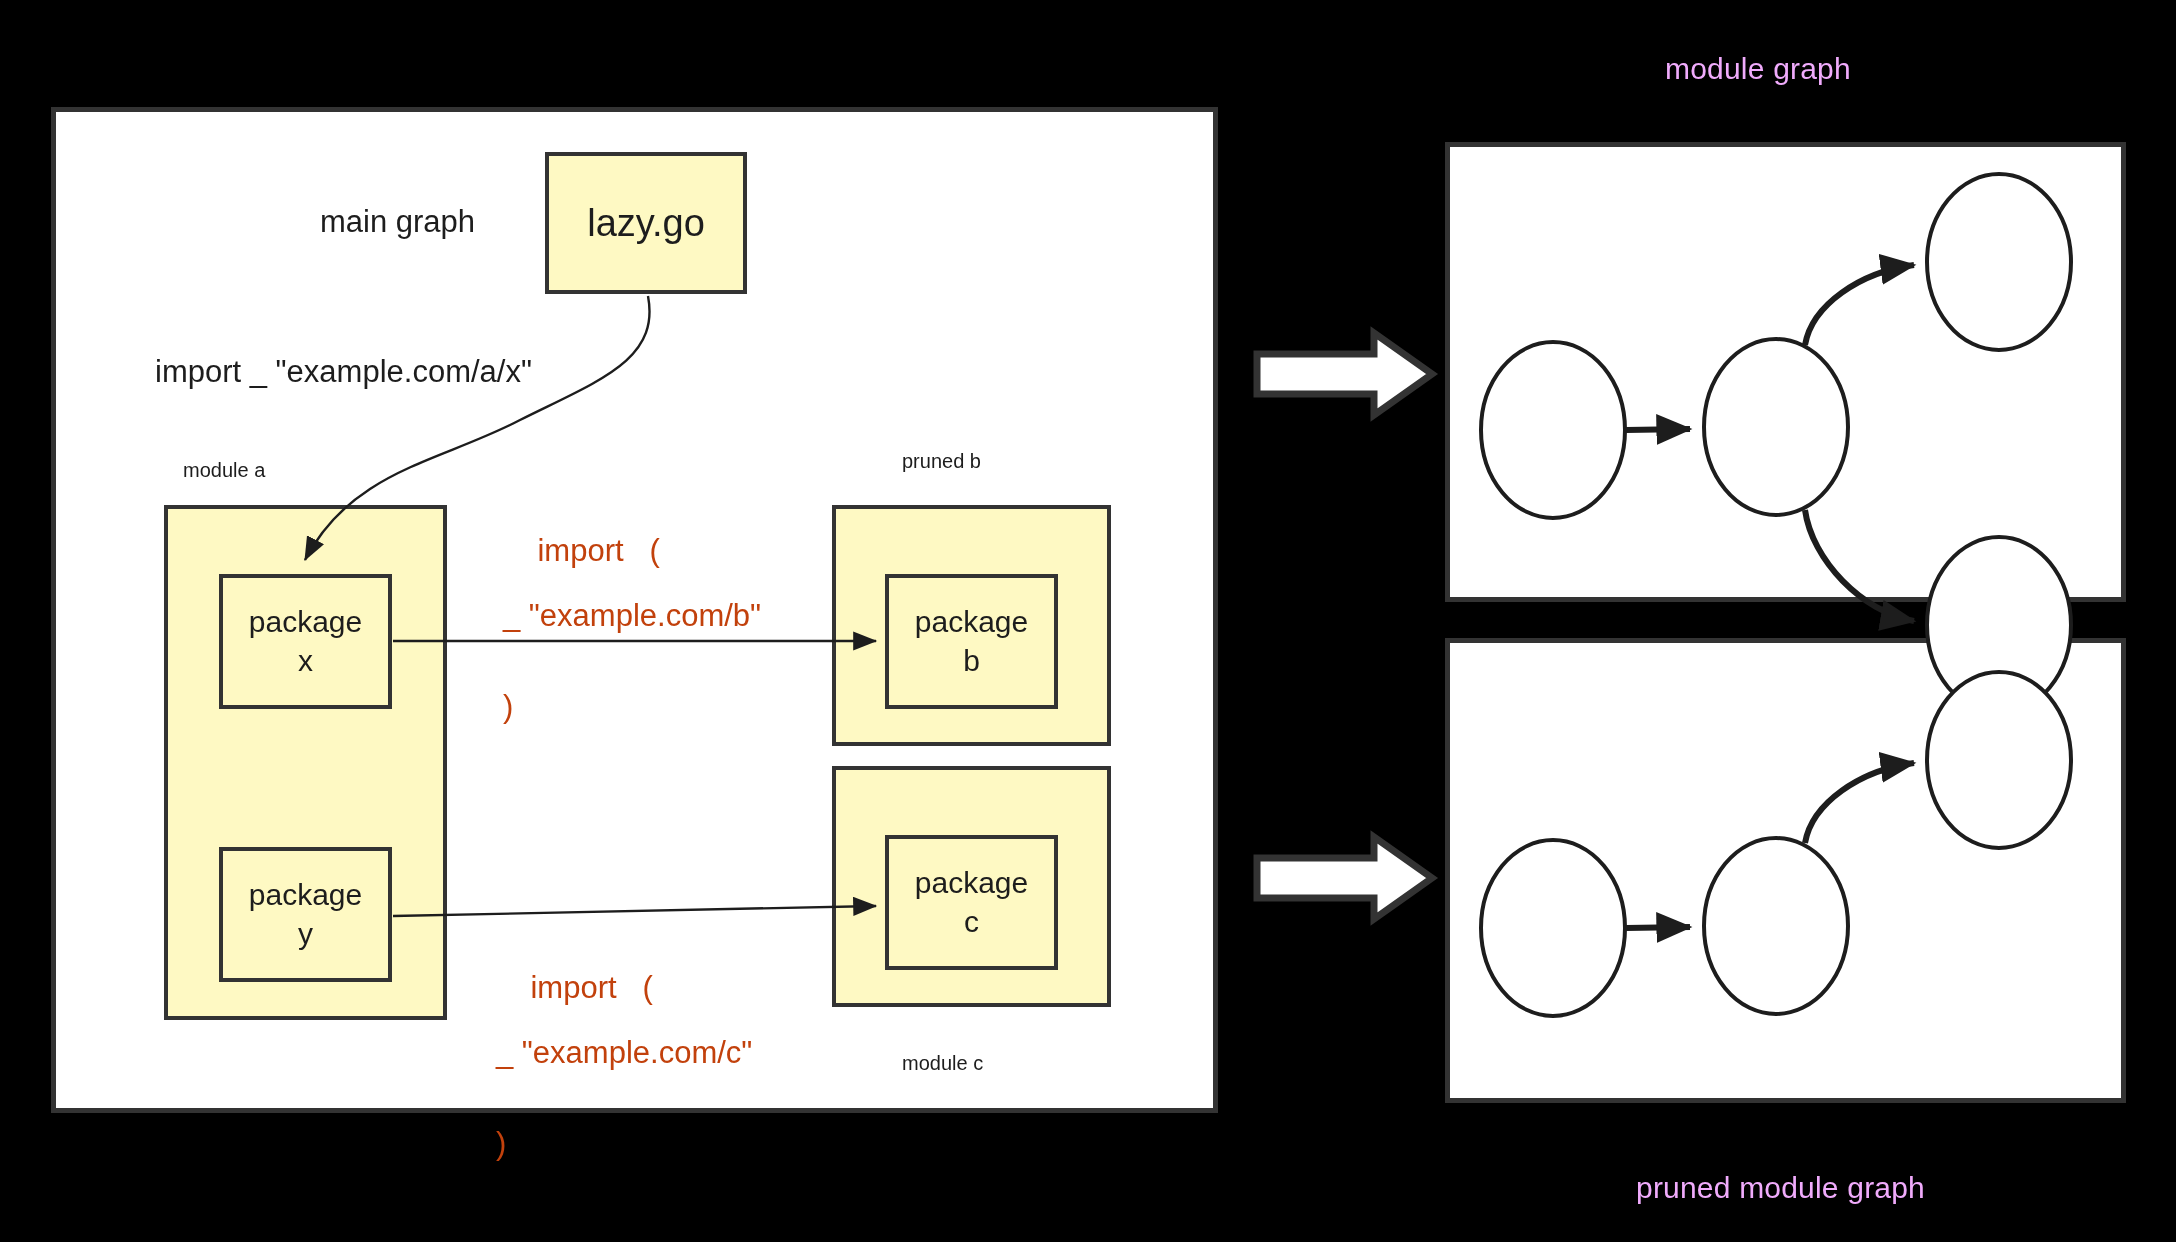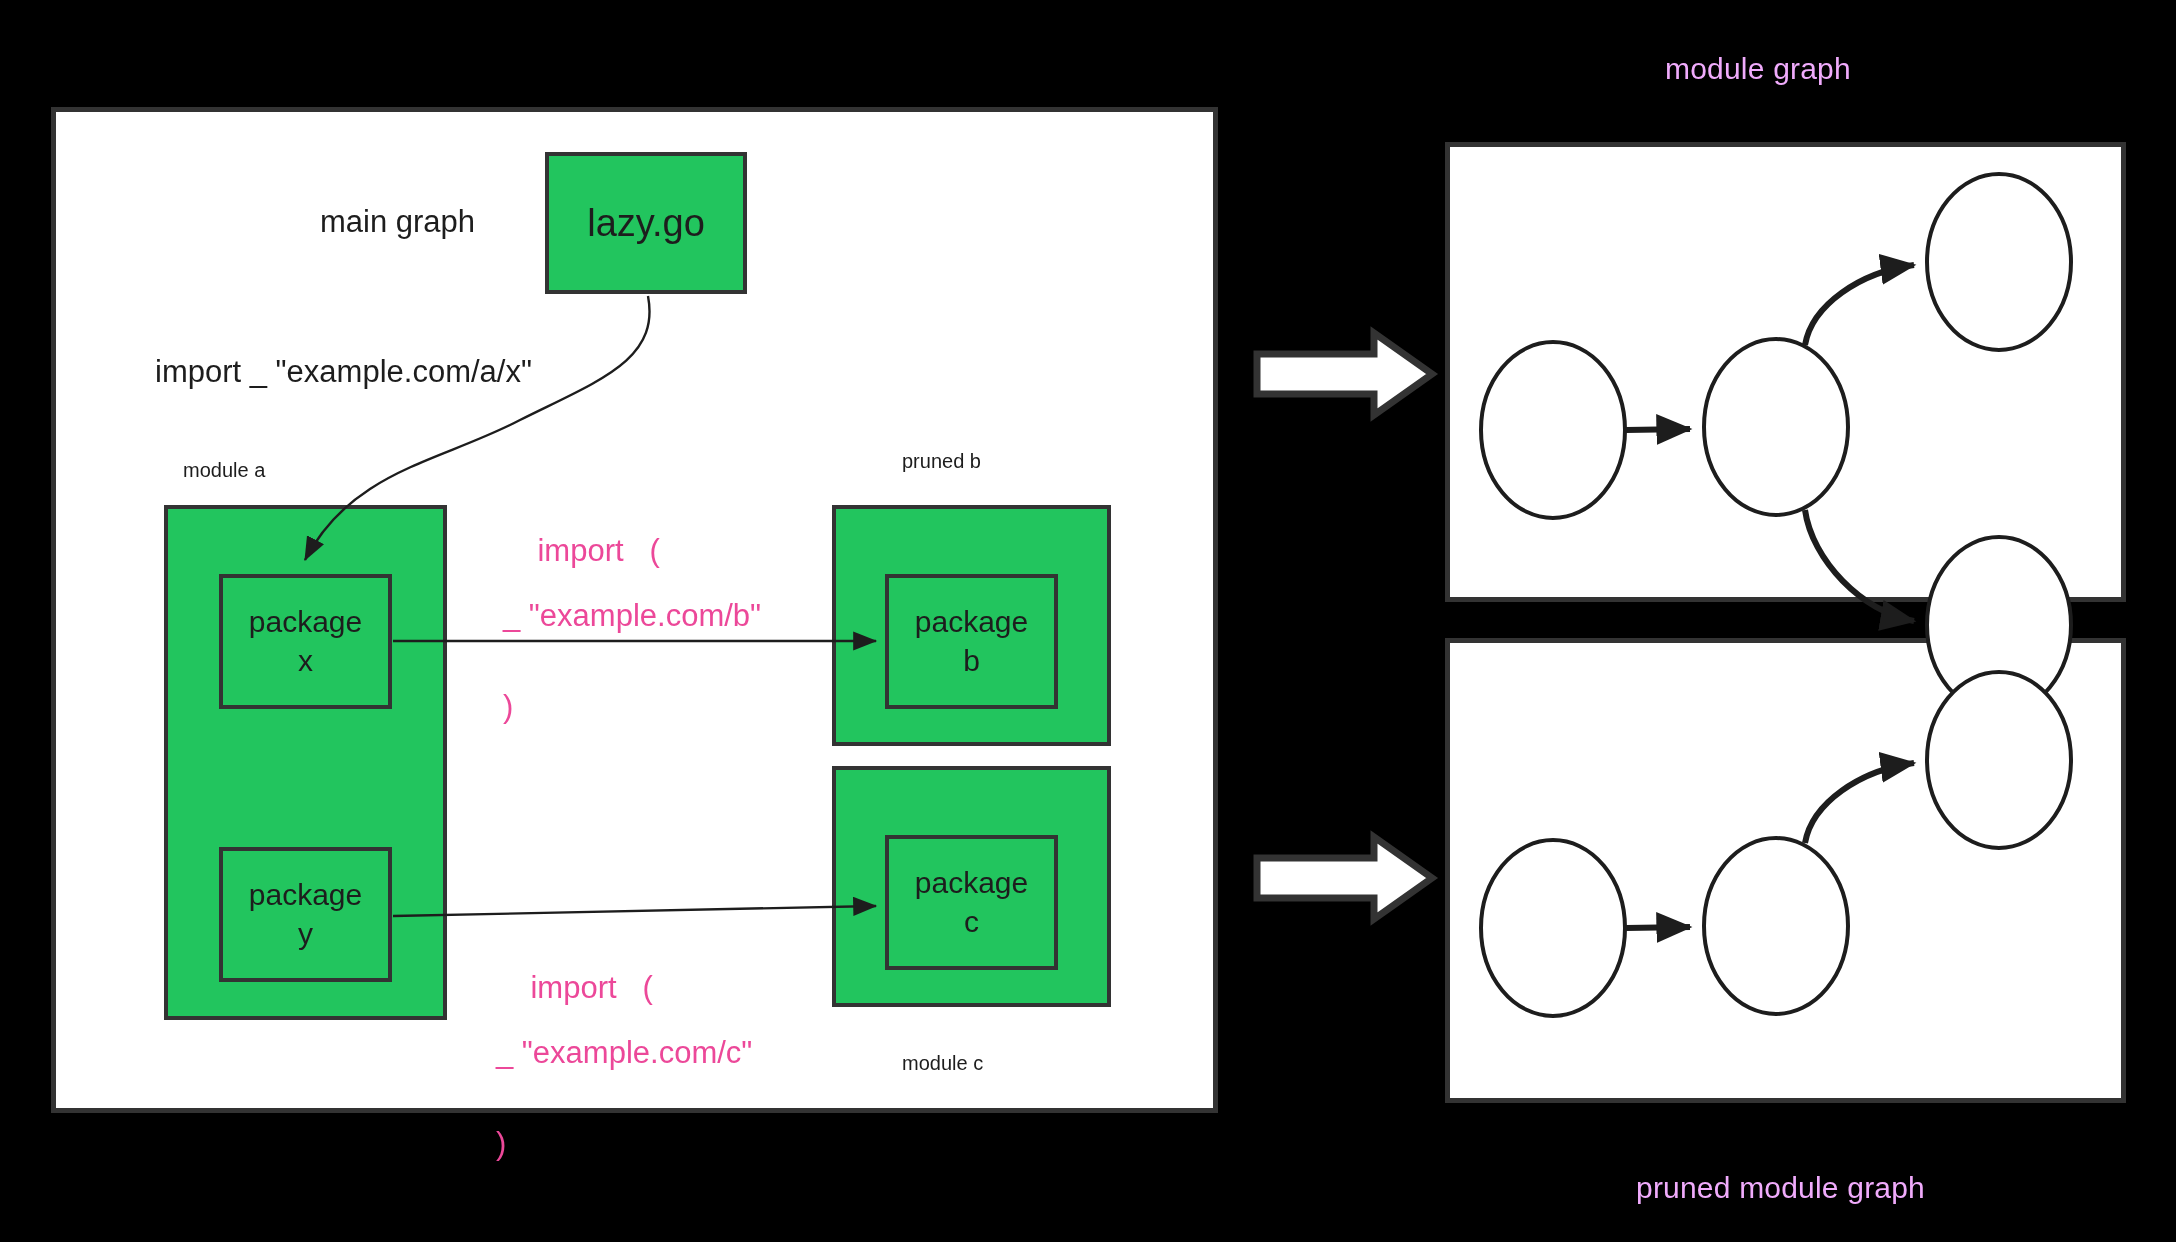--- a/index.html
+++ b/index.html
@@ -38,21 +38,21 @@
   .svg-layer {
     position: absolute;
     left: 0; top: 0;
     width: 2176px;
     height: 1242px;
     pointer-events: none;
   }
 
   .box {
     position: absolute;
-    background: #22c55e;
+    background: #fef9c3;
     border: 4px solid #333333;
     box-sizing: border-box;
     display: flex;
     flex-direction: column;
     align-items: center;
     justify-content: center;
     color: #1d1d1d;
     line-height: 1.28;
     text-align: center;
   }
@@ -73,21 +73,21 @@
     line-height: 1.0;
   }
   #lbl-main-module   { left: 320px; top: 206px; font-size: 31px; }
   #lbl-module-a      { left: 183px; top: 460px; }
   #lbl-module-b      { left: 902px; top: 451px; }
   #lbl-module-c      { left: 902px; top: 1053px; }
   #lbl-import-x      { left: 155px; top: 356px; font-size: 31px; }
 
   .import-block {
     position: absolute;
-    color: #ec4899;
+    color: #c2410c;
     font-size: 31px;
     line-height: 0.95;
     white-space: pre;
   }
   #imp-b { left: 503px; top: 507px; }
   #imp-c { left: 496px; top: 944px; }
   .import-block .l2 { display:block; margin-top: 6px; }
   .import-block .l3 { display:block; margin-top: 2px; }
 
   .node-label {

